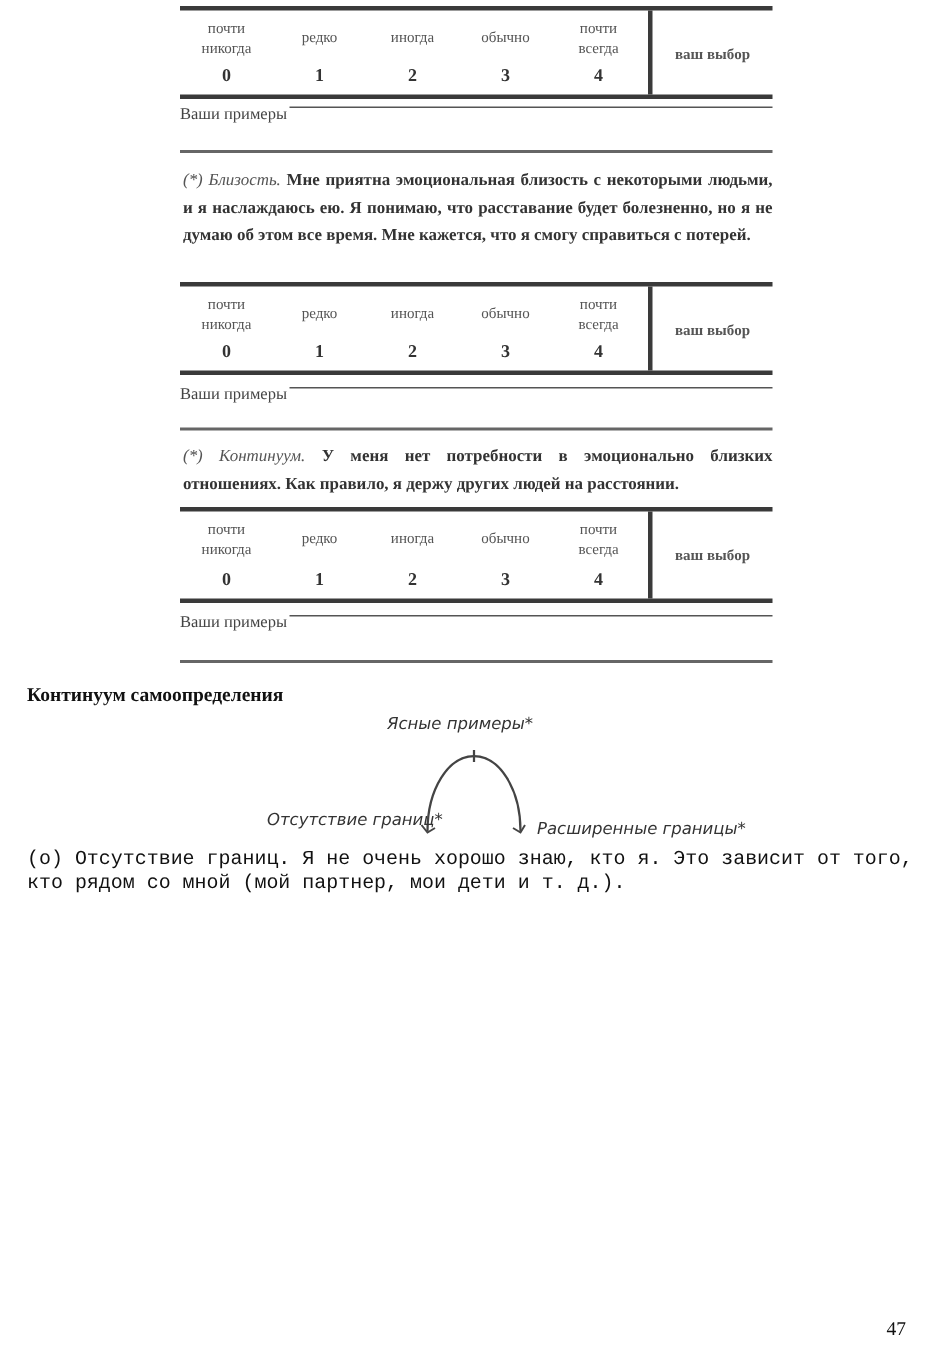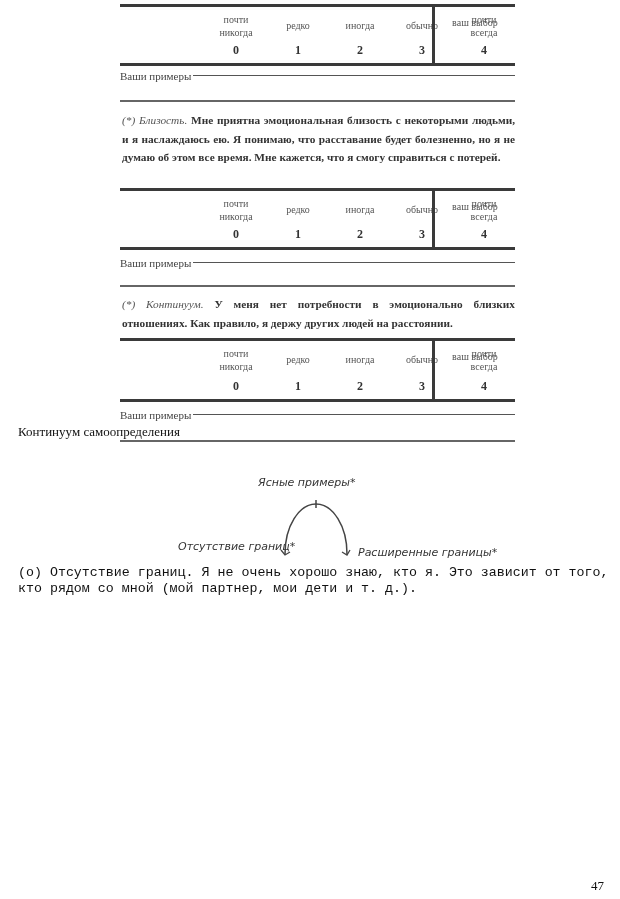--- a/index.html
+++ b/index.html
@@ -1,29 +1,29 @@
 <!DOCTYPE html>
 <html><head>
 <meta charset="utf-8">
 <style>
   html, body { margin:0; padding:0; background:#ffffff; }
   body { width:620px; height:899px; position:relative; overflow:hidden; color:#1a1a1a; }
   .tbl { position:absolute; left:120px; width:395px; border-top:3px solid #3a3a3a; border-bottom:3px solid #3a3a3a; }
-  .tbl .cols { display:flex; height:100%;justify-content:flex-end; }
+  .tbl .cols { display:flex; height:100%; }
   .tbl .col { width:62px; text-align:center; font-size:10px; position:relative; color:#555; }
   .tbl .col .lbl { position:absolute; left:0; right:0; top:6px; line-height:13px; }
   .tbl .col .lbl.single { top:12px; }
   .tbl .col .num { position:absolute; left:0; right:0; bottom:5px; font-size:12px; font-weight:bold; color:#333; }
-  .tbl .choice { position:absolute; left:312px; top:0; bottom:0; right:0; border-left:3px solid #3a3a3a; font-size:10px; color:#555; text-align:center; padding-top:10px; }
-  .examples { position:absolute; left:120px; width:395px; font-size:11px; color:#444; display:flex; align-items:center; }
+  .tbl .choice { position:absolute; left:312px; top:0; bottom:0; right:0; border-left:3px solid #3a3a3a; font-size:10px; color:#555; text-align:center; padding-top:24px;font-weight:bold; }
+  .examples { position:absolute; left:120px; width:395px; font-size:11px; color:#444; display:flex; align-items:flex-start; }
   .examples .line { flex:1; border-bottom:1px solid #555; height:1px; margin-left:2px; margin-bottom:2px; }
   .sep { position:absolute; left:120px; width:395px; border-top:2px solid #666; }
   .para { position:absolute; left:122px; width:393px; font-size:11.3px; font-weight:bold; line-height:18.5px; color:#333; text-align:justify; }
   .para .it { font-style:italic; font-weight:normal; color:#555; }
-  .heading { position:absolute; left:18px; top:424px; font-family:"Liberation Serif", serif; font-weight:normal; font-size:13px; color:#111; }
+  .heading { position:absolute; left:18px; top:455px; font-family:"Liberation Serif", serif; font-weight:bold; font-size:13px; color:#111; }
   .diagram { position:absolute; left:0; top:470px; width:620px; height:100px; }
   .dlabel { position:absolute; font-family:"DejaVu Sans", sans-serif; font-style:italic; font-size:11px; color:#333; }
   .body-text { position:absolute; left:18px; top:565px; width:592px; font-family:Liberation Mono, monospace; font-size:13.3px; line-height:16px; color:#111; text-indent:0; }
   .pageno { position:absolute; right:16px; top:878px; font-family:"Liberation Serif", serif; font-size:13px; color:#111; }
 </style>
 </head>
 <body>
 
 <div class="tbl" style="top:4px;height:56px;">
   <div class="cols">

